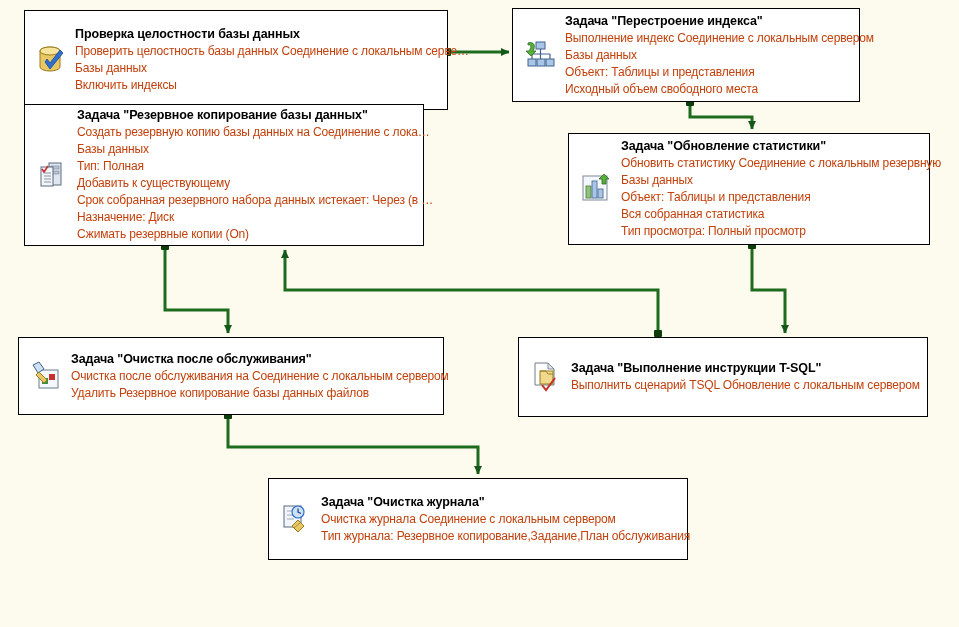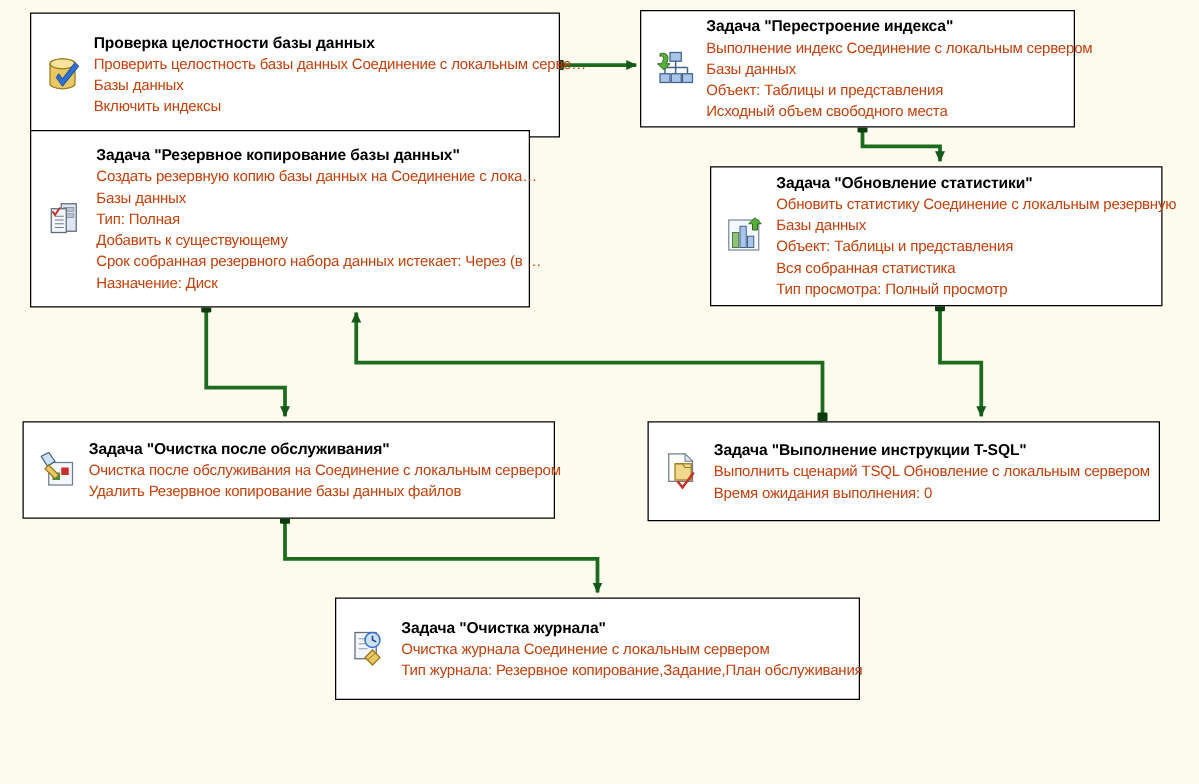--- a/index.html
+++ b/index.html
@@ -150,20 +150,21 @@
       </svg>
     </div>
     <div class="text-cell">
       <div class="task-title">Задача "Резервное копирование базы данных"</div>
       <div class="task-line">Создать резервную копию базы данных на Соединение с лока…</div>
       <div class="task-line">Базы данных</div>
       <div class="task-line">Тип: Полная</div>
       <div class="task-line">Добавить к существующему</div>
       <div class="task-line">Срок собранная резервного набора данных истекает: Через (в …</div>
       <div class="task-line">Назначение: Диск</div>
+      <div class="task-line">Сжимать резервные копии (On)</div>
     </div>
   </div>
 
   <div class="task-box" id="box-stats">
     <div class="icon-cell">
       <svg width="30" height="30" viewBox="0 0 30 30" xmlns="http://www.w3.org/2000/svg">
         <rect x="2" y="2" width="24" height="24" fill="#f4f7fb" stroke="#7d8a9b" stroke-width="1"></rect>
         <rect x="5" y="12" width="5" height="12" fill="#8fc37a" stroke="#4c7a3c" stroke-width="0.8"></rect>
         <rect x="11" y="7" width="5" height="17" fill="#a9c6e8" stroke="#40628c" stroke-width="0.8"></rect>
         <rect x="17" y="15" width="5" height="9" fill="#a9c6e8" stroke="#40628c" stroke-width="0.8"></rect>
@@ -203,21 +204,20 @@
         <path d="M4,2 L17,2 L23,8 L23,24 L4,24 z" fill="#fdfdfd" stroke="#6f7c8c" stroke-width="1"></path>
         <path d="M17,2 L17,8 L23,8 z" fill="#dde6ef" stroke="#6f7c8c" stroke-width="0.8"></path>
         <rect x="9" y="10" width="13" height="13" fill="#f0d98c" stroke="#9a7b1e" stroke-width="1"></rect>
         <path d="M9,10 L15,10 L17,13 L22,13" stroke="#9a7b1e" stroke-width="0.9" fill="none"></path>
         <path d="M11,24 L15,29 L24,17" stroke="#c7302b" stroke-width="2" fill="none"></path>
       </svg>
     </div>
     <div class="text-cell">
       <div class="task-title">Задача "Выполнение инструкции T-SQL"</div>
       <div class="task-line">Выполнить сценарий TSQL Обновление с локальным сервером</div>
-      <div class="task-line">Время ожидания выполнения: 0</div>
     </div>
   </div>
 
   <div class="task-box" id="box-history">
     <div class="icon-cell">
       <svg width="30" height="32" viewBox="0 0 30 32" xmlns="http://www.w3.org/2000/svg">
         <rect x="3" y="3" width="17" height="21" fill="#f2f5f9" stroke="#5b6a7d" stroke-width="1"></rect>
         <g stroke="#8b98a8" stroke-width="0.8">
           <line x1="6" y1="8" x2="17" y2="8"></line>
           <line x1="6" y1="12" x2="17" y2="12"></line>

